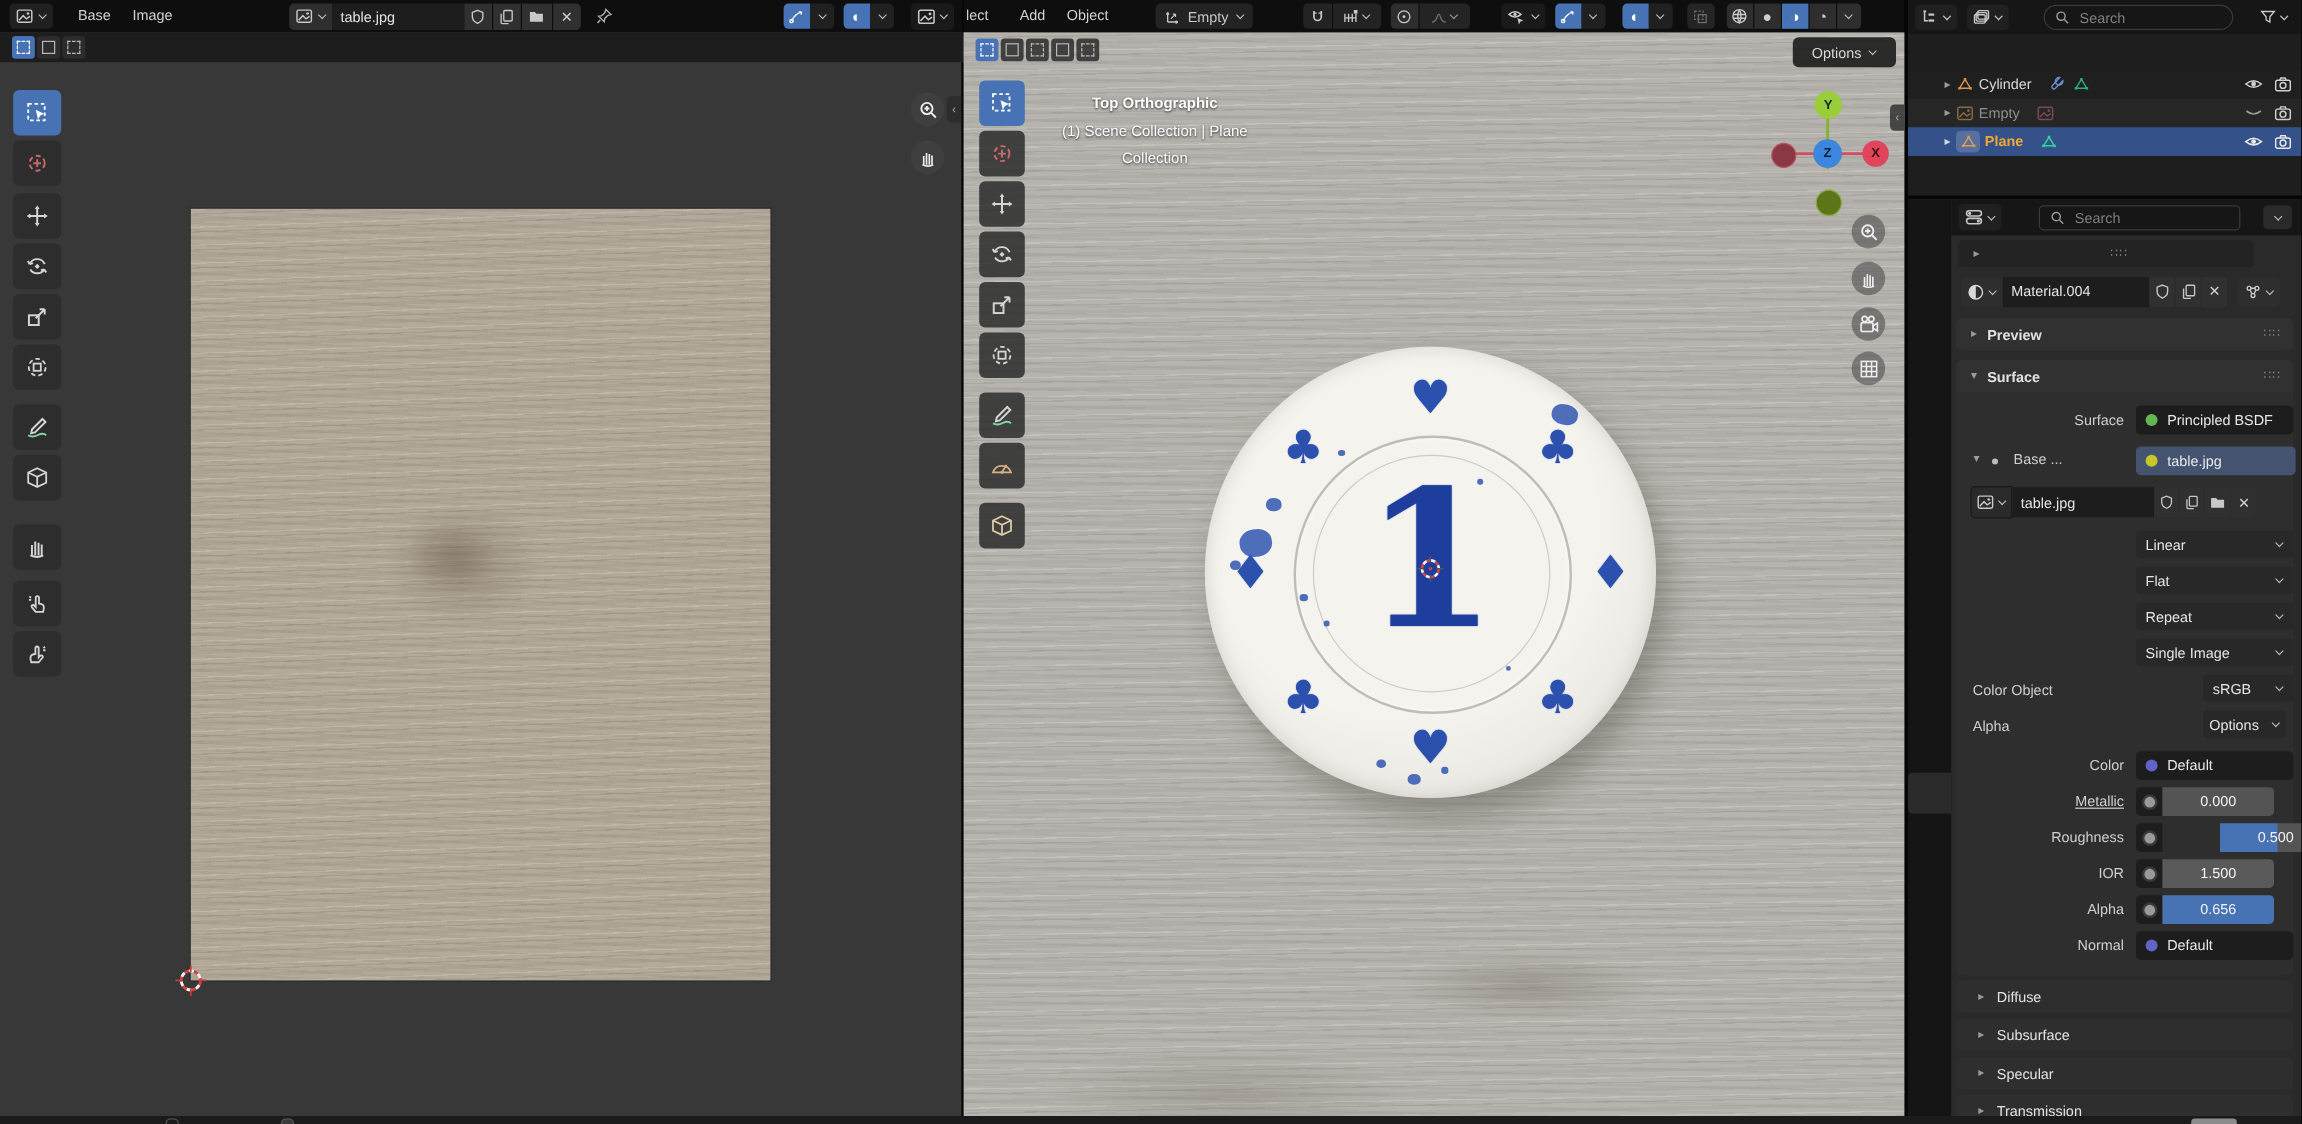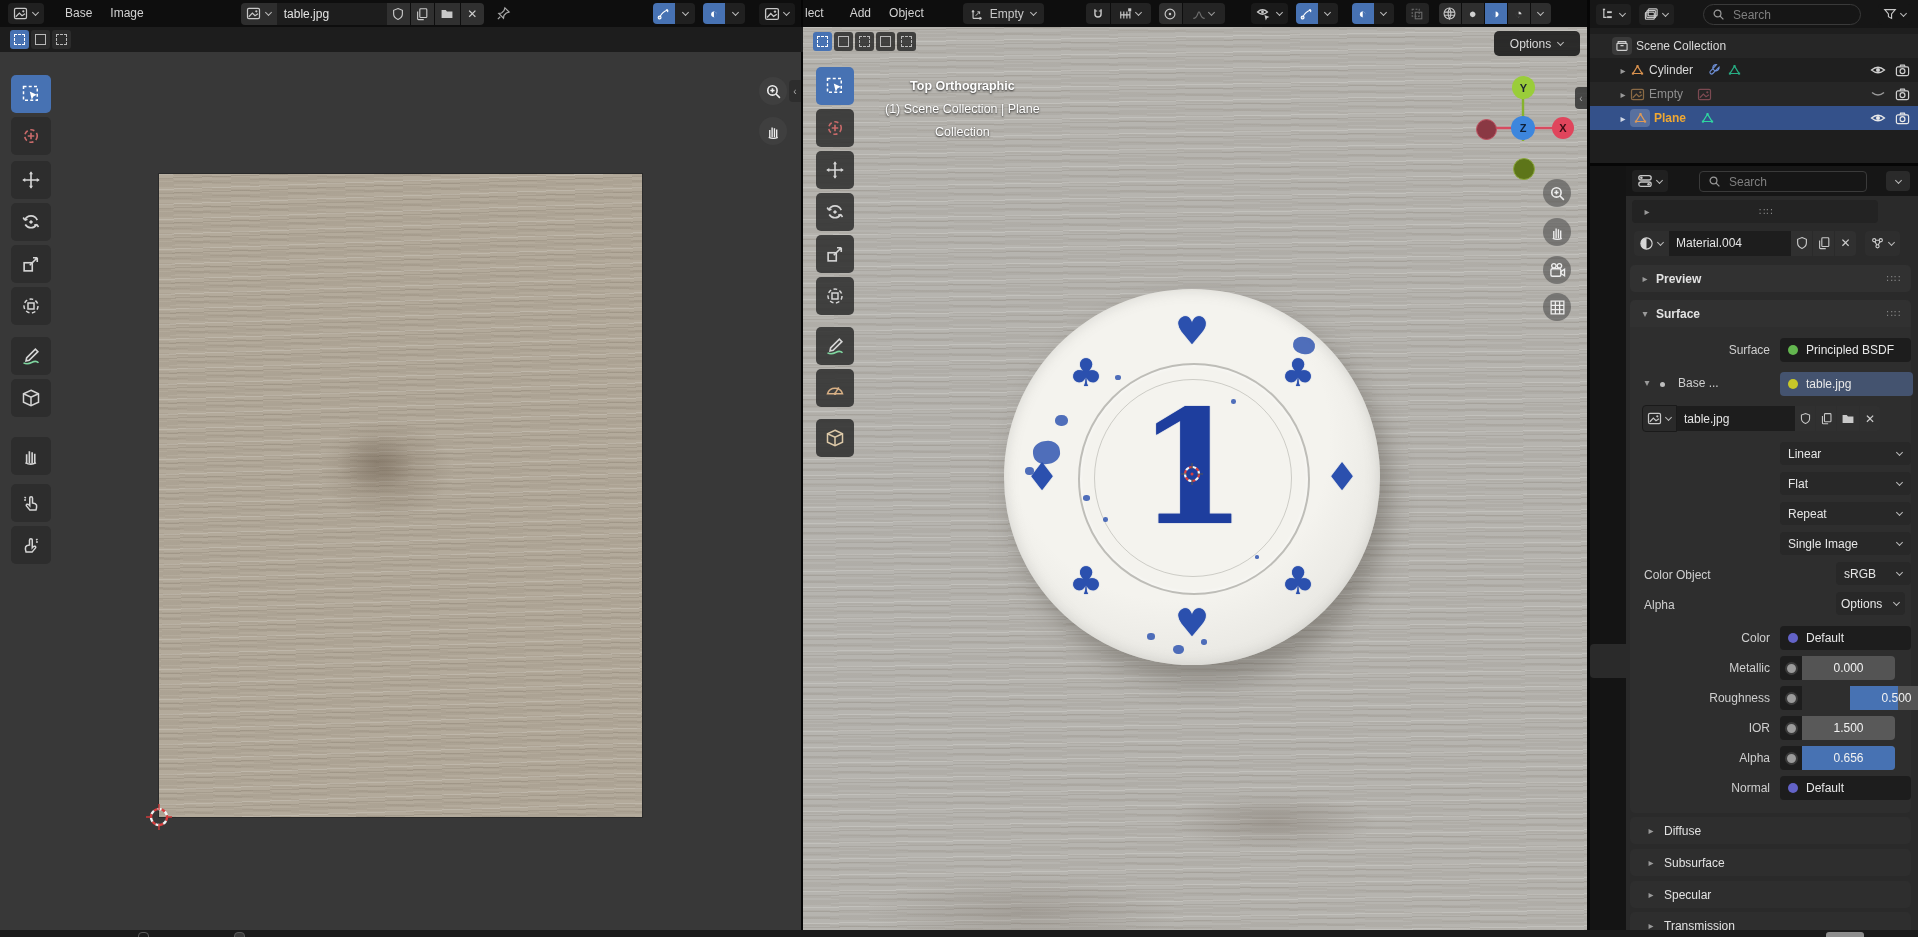--- a/index.html
+++ b/index.html
@@ -858,28 +858,20 @@
       <div class="btn row" style="position:absolute;right:6px;height:21px;padding:0 5px;background:#161616;">
         <span class="ico">
             <svg width="14" height="14">
               <use href="#ic-funnel"></use>
             </svg>
           </span>
         <span class="chev" style="margin-left:3px"></span>
       </div>
     </div>
 
-    <div class="ol-row" style="top:34px;background:#262626;">
-      <span class="ico" style="margin-left:22px;color:#cfcfcf;background:#3a3a3a;border-radius:4px;width:20px;height:18px;">
-          <svg width="14" height="14">
-            <use href="#ic-box"></use>
-          </svg>
-        </span>
-      <span class="ol-name">Scene Collection</span>
-    </div>
     <div class="ol-row" style="top:58px;background:#1f1f1f;">
       <span class="tri-disc" style="margin-left:26px;">▸</span>
       <span class="ico" style="color:#d9924f">
           <svg width="15" height="15">
             <use href="#ic-tri"></use>
           </svg>
         </span>
       <span class="ol-name">Cylinder</span>
       <span class="ico" style="margin-left:14px;color:#6e8fd5">
           <svg width="14" height="14">
@@ -1118,21 +1110,21 @@
           <span>Options</span>
           <span class="chev"></span>
         </div>
 
       <div class="plabel-r" style="left:0;top:304px;width:140px;">Color</div>
       <div class="valbtn" style="left:150px;top:299px;width:115px;">
         <span class="cdot" style="background:#6363c7;"></span>
         <span>Default</span>
       </div>
 
-      <div class="plabel-r" style="left:0;top:334px;width:140px;">Metallic</div>
+      <div class="plabel-r" style="left:0;top:334px;width:140px;text-decoration:underline;">Metallic</div>
       <div class="sock" style="left:150px;top:329px;">
           <i></i>
         </div>
       <div class="slider" style="left:172px;top:329px;width:93px;">
           <span>0.000</span>
         </div>
 
       <div class="plabel-r" style="left:0;top:364px;width:140px;">Roughness</div>
       <div class="sock" style="left:150px;top:359px;">
           <i></i>

